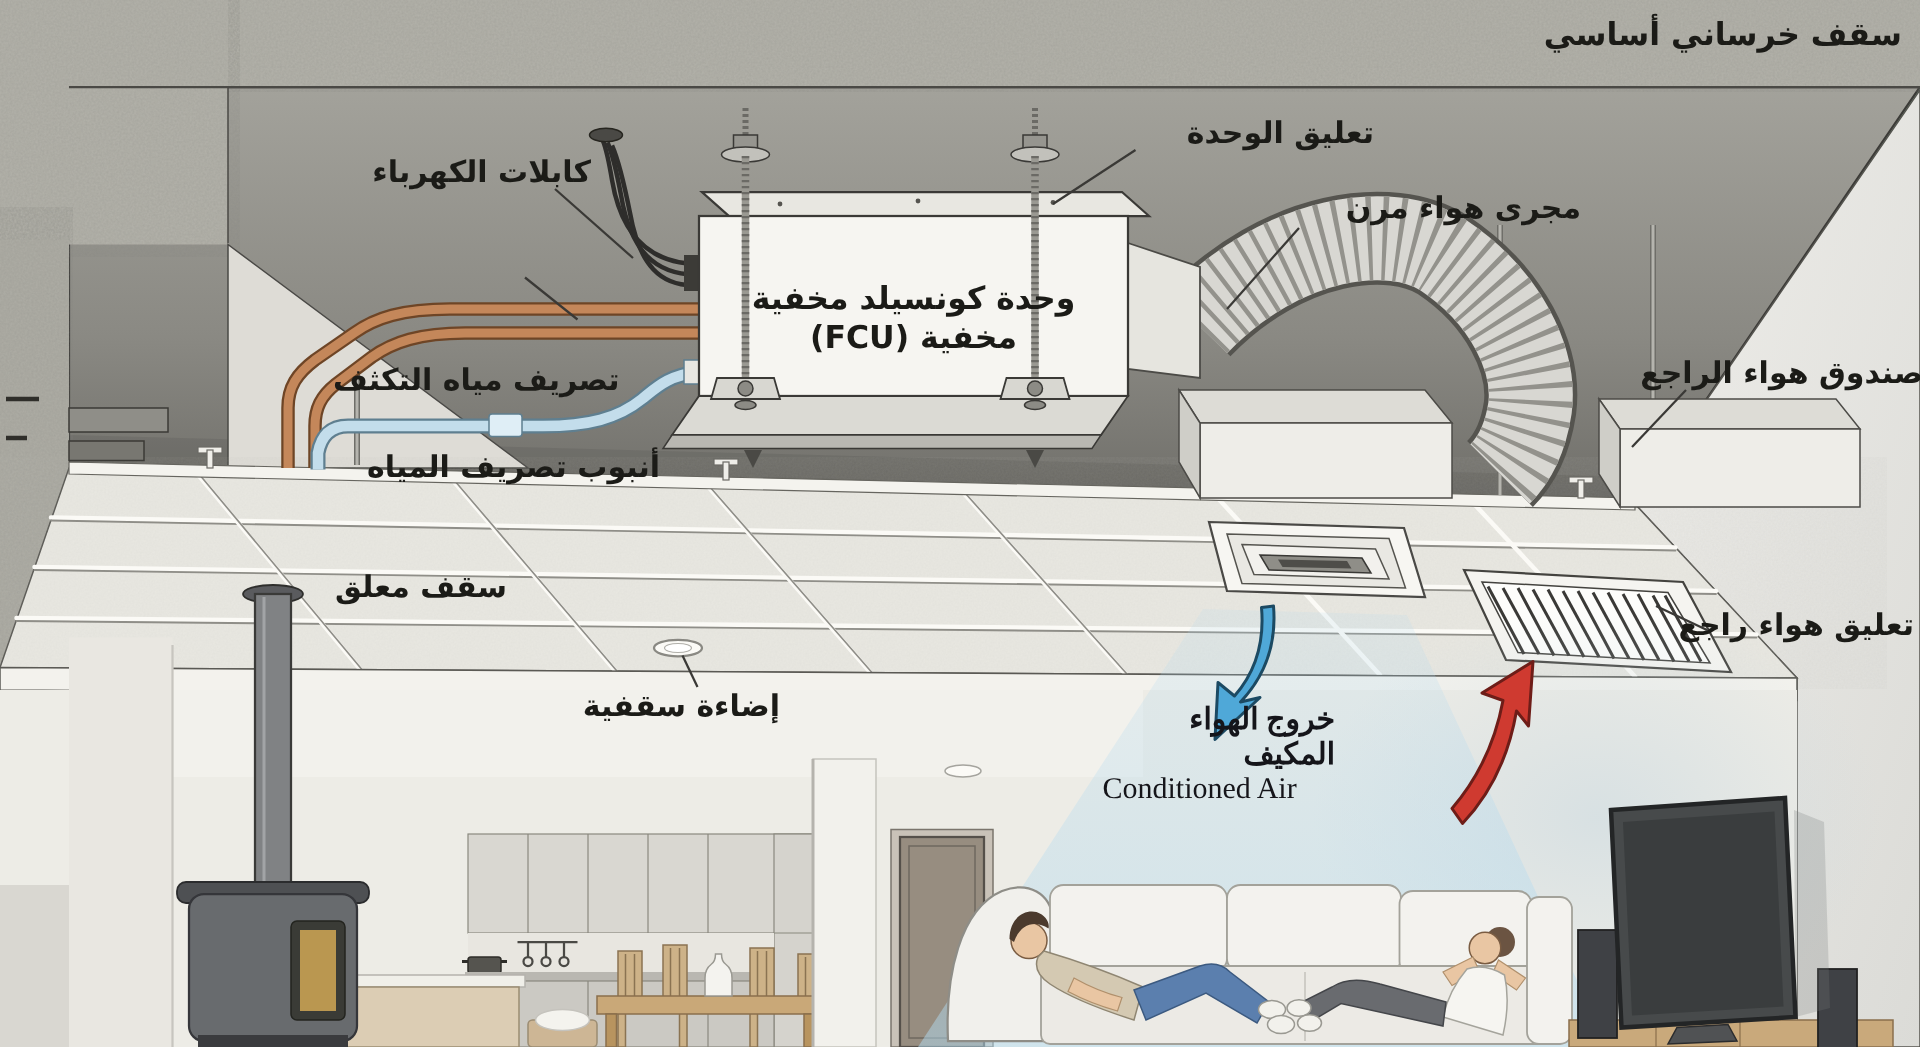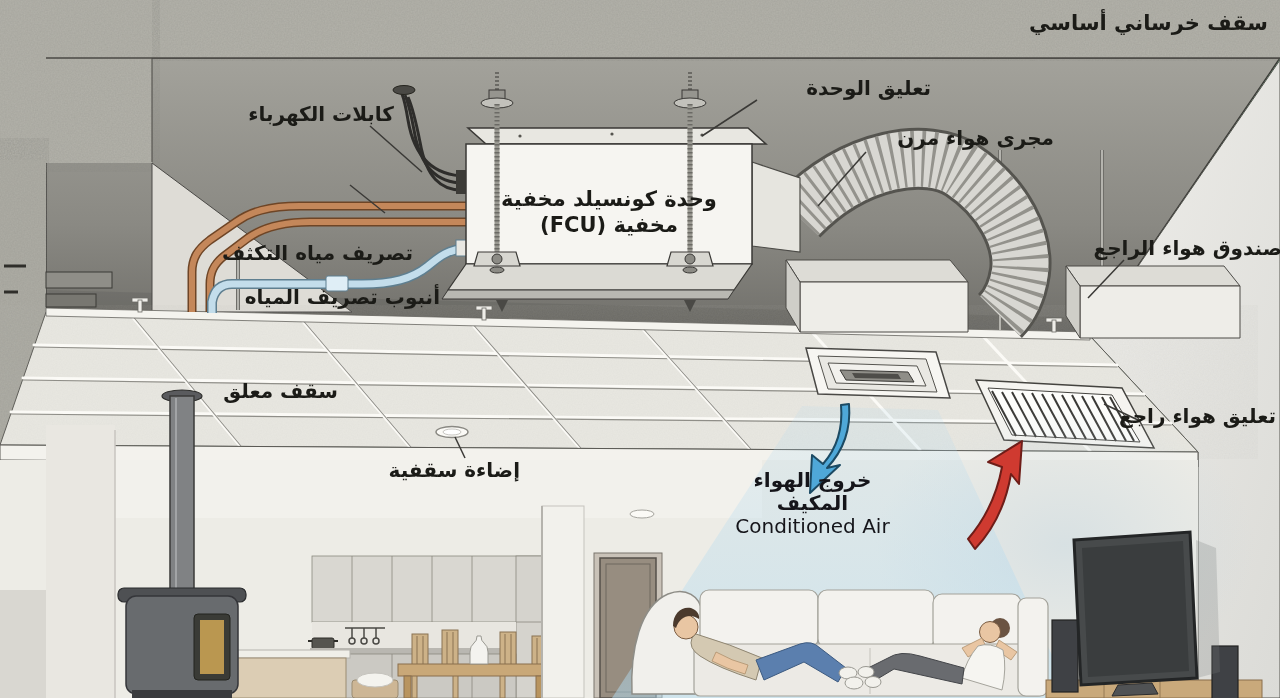--- a/index.html
+++ b/index.html
@@ -4,22 +4,22 @@
 <style>
   html,body{margin:0;padding:0;background:#888;}
   #stage{position:relative;width:1280px;height:698px;overflow:hidden;background:#86efac;
          font-family:"DejaVu Sans", sans-serif;padding-left:16px;}
   #scene{position:absolute;left:0;top:0;}
   .lbl{position:absolute;direction:rtl;white-space:nowrap;font-weight:bold;font-size:20px;
        color:#1b1b17;line-height:1.25;}
   .lbl-xl{font-size:21px;}
   .lbl-center{text-align:center;margin-top:28px;}
   .en{direction:ltr;font-weight:500;font-size:20px;display:block;}
-  .airlbl{position:absolute;text-align:center;font-weight:bold;font-size:20px;color:#15151a;
-          direction:rtl;line-height:1.15;}
+  .airlbl{position:absolute;font-weight:bold;font-size:20px;color:#15151a;
+          direction:rtl;line-height:1.15;font-family:Liberation Serif, serif;}
 </style>
 </head>
 <body>
 
 <div id="stage">
 <svg id="scene" width="1280" height="698" viewBox="0 0 1280 698">
   <defs>
     <filter id="grain" x="-5%" y="-5%" width="110%" height="110%">
       <feTurbulence type="fractalNoise" baseFrequency="0.7" numOctaves="2" stitchTiles="stitch" result="t"></feTurbulence>
       <feColorMatrix in="t" type="matrix" values="0 0 0 0 0.22  0 0 0 0 0.22  0 0 0 0 0.20  0 0 0 0.30 0" result="n"></feColorMatrix>
@@ -380,29 +380,29 @@
     <line x1="757" y1="100" x2="702" y2="136"></line>
     <line x1="866" y1="152" x2="818" y2="206"></line>
     <line x1="1124" y1="260" x2="1088" y2="298"></line>
     <line x1="1138" y1="420" x2="1104" y2="404"></line>
     <line x1="455" y1="437" x2="465" y2="458"></line>
   </g>
 </svg>
 
 <div class="lbl lbl-xl" style="right:28px;top:10px">سقف خرساني أساسي</div>
 <div class="lbl" style="right:902px;top:102px">كابلات الكهرباء</div>
-<div class="lbl" style="right:365px;top:76px">تعليق الوحدة</div>
+<div class="lbl" style="right:380px;top:76px">تعليق الوحدة</div>
 <div class="lbl lbl-xl lbl-center" style="left:466px;top:158px;width:286px">
   <span style="display:block">وحدة كونسيلد مخفية</span>
   <span style="display:block">مخفية (FCU)</span>
 </div>
 <div class="lbl" style="right:242px;top:126px">مجرى هواء مرن</div>
 <div class="lbl" style="right:14px;top:236px">صندوق هواء الراجع</div>
 <div class="lbl" style="right:883px;top:241px">تصريف مياه التكثف</div>
-<div class="lbl" style="right:856px;top:285px">أنبوب تصريف المياه</div>
+<div class="lbl" style="right:856px;top:299px">أنبوب تصريف المياه</div>
 <div class="lbl" style="right:958px;top:379px">سقف معلق</div>
 <div class="lbl" style="right:776px;top:458px">إضاءة سقفية</div>
 <div class="airlbl" style="left:735px;top:469px;width:155px">
   <span>خروج الهواء المكيف</span>
   <span class="en">Conditioned Air</span>
 </div>
 <div class="lbl" style="right:20px;top:404px">تعليق هواء راجع</div>
 </div>
 
 </body></html>

